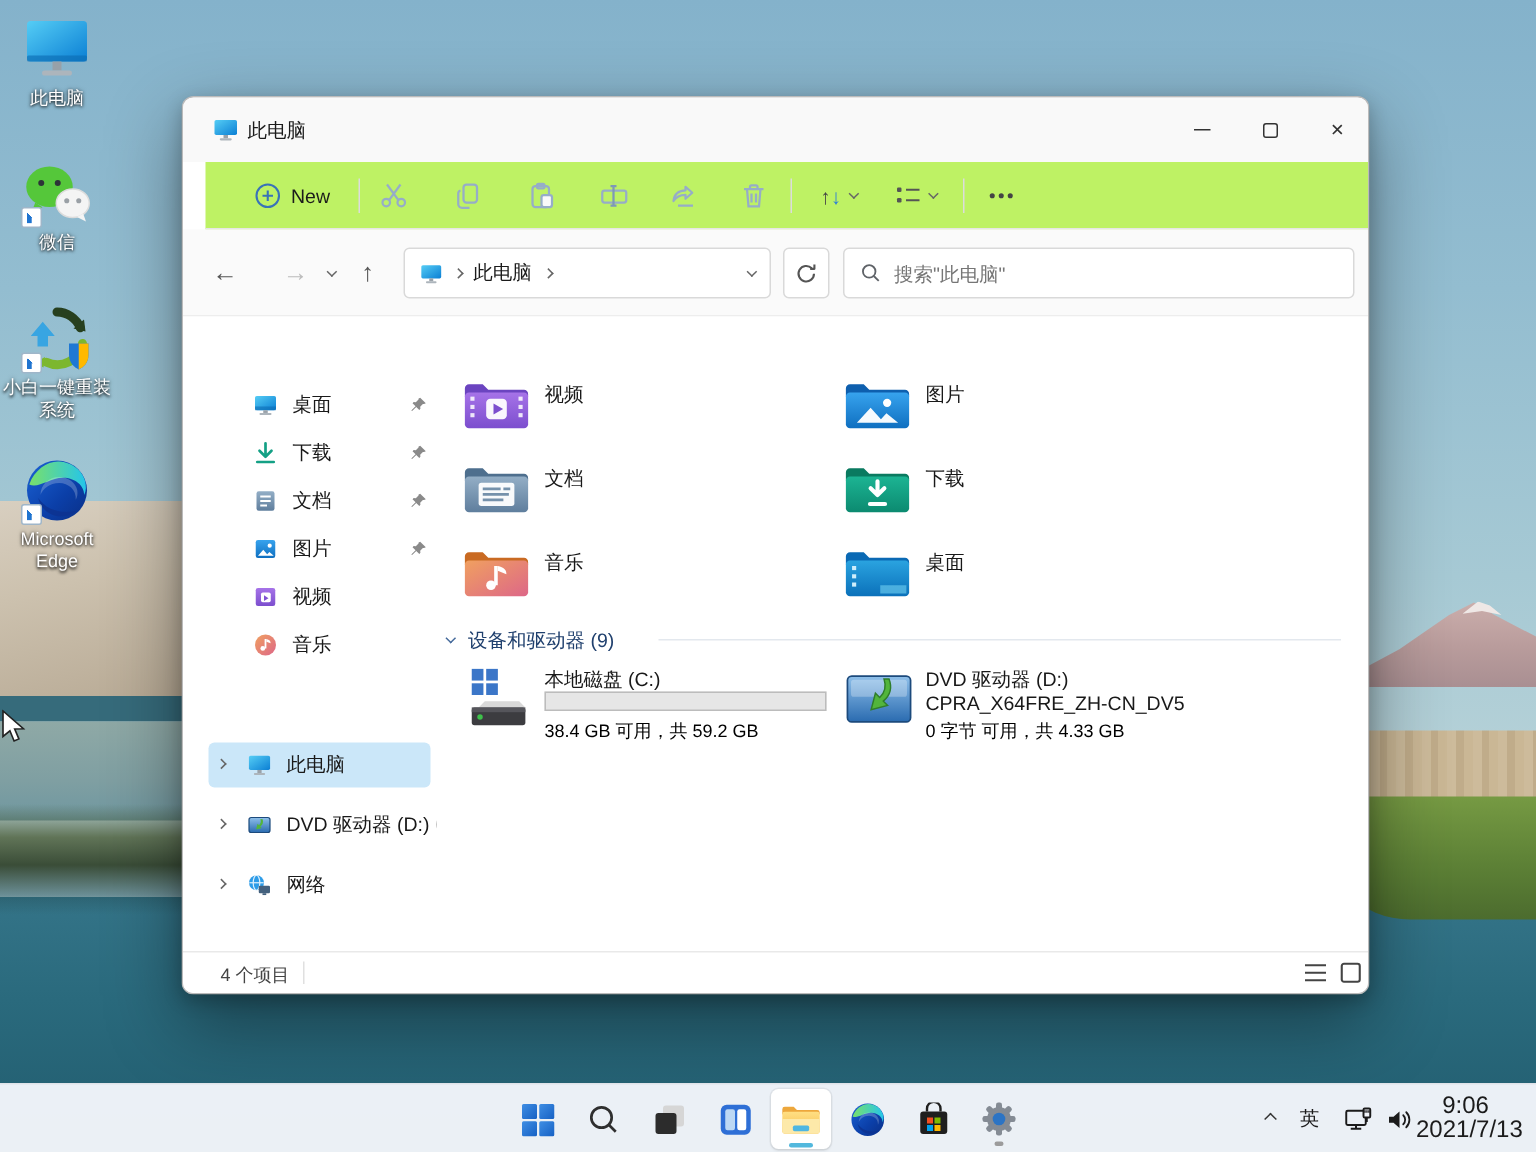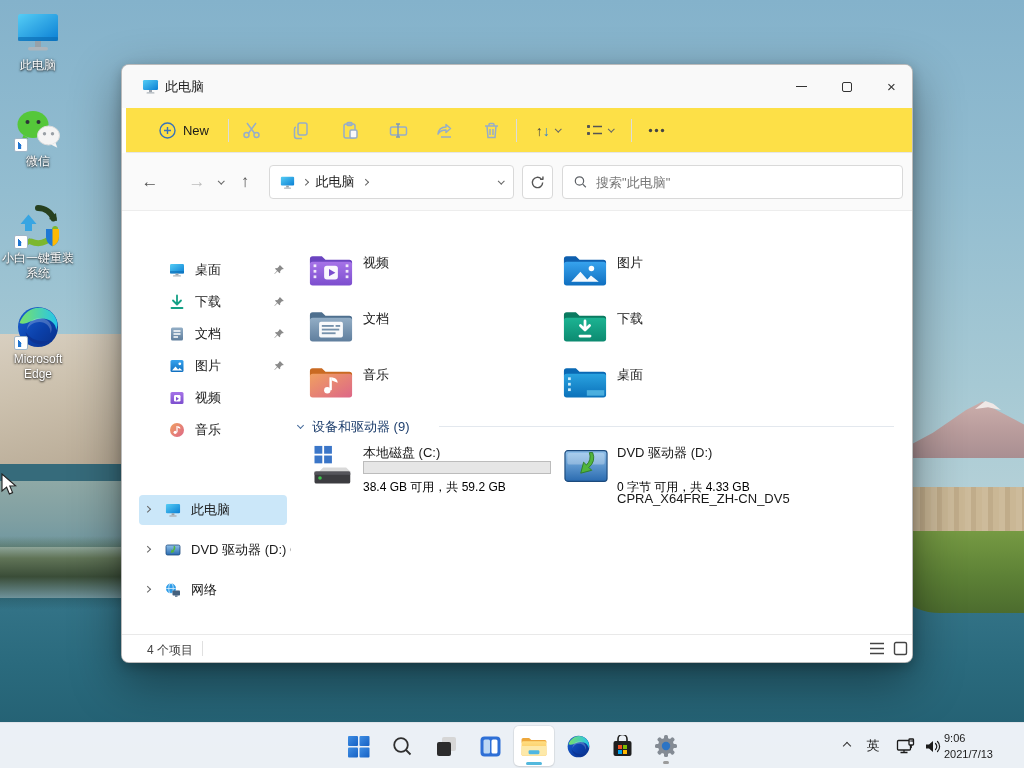--- a/index.html
+++ b/index.html
@@ -35,21 +35,21 @@
   #win { position:absolute; left:121px; top:64px; width:792px; height:599px; background:#fff; border-radius:8px;
     border:1px solid rgba(60,60,60,.35); box-shadow:0 18px 50px rgba(0,0,0,.42),0 4px 12px rgba(0,0,0,.22); overflow:hidden; }
   .titlebar { position:absolute; left:0; top:0; right:0; height:43px; background:#f9f9f9; }
   .tb-icon { position:absolute; left:20px; top:13px; width:17px; height:17px; }
   .tb-title { position:absolute; left:43px; top:0; line-height:43px; font-size:13px; color:#1b1b1b; }
   .cap { position:absolute; top:0; width:45px; height:43px; display:flex; align-items:center; justify-content:center; color:#333; }
   .cap.min { left:657px; } .cap.max { left:702px; } .cap.close { left:747px; font-size:15px; }
   .min-g { width:11px; height:1px; background:#333; }
   .max-g { width:10px; height:10px; border:1.2px solid #333; border-radius:2px; }
 
-  .toolbar { position:absolute; left:4px; top:43px; right:0; height:45px; background:#fde047; border-bottom:1px solid #e6e6e6;text-decoration:underline; }
+  .toolbar { position:absolute; left:15px; top:43px; right:0; height:45px; background:#bef264; border-bottom:1px solid #e6e6e6;text-decoration:underline; }
   .tbtn { position:absolute; top:7px; height:31px; display:flex; align-items:center; justify-content:center; border-radius:4px; }
   .tsep { position:absolute; top:11px; width:1px; height:23px; background:#dcdcdc; }
   .new-btn { left:26px; width:64px; gap:7px; font-size:13px; color:#1b1b1b; }
   .tico { width:36px; }
   .chev { display:inline-block; width:6px; height:6px; border-right:1.4px solid #555; border-bottom:1.4px solid #555; }
   .chev.down { transform:rotate(45deg) translate(-1px,-1px); }
   .chev.right { transform:rotate(-45deg); }
   .chev.up { transform:rotate(-135deg); }
   .chev.sm { width:4.5px; height:4.5px; border-color:#666; }
 
@@ -72,38 +72,38 @@
 
   .content { position:absolute; left:169px; top:146px; right:0; bottom:28px; background:#fff; overflow:hidden; }
   .sechdr { position:absolute; left:0; height:18px; font-size:13px; color:#20406e; }
   .sechdr .schev { position:absolute; left:7px; top:6px; width:5px; height:5px; border-right:1.3px solid #456a9b; border-bottom:1.3px solid #456a9b; transform:rotate(45deg); }
   .sechdr .stxt { position:absolute; left:21px; top:1px; }
   .secline { position:absolute; height:1px; background:#e3e8ee; }
   .tile { position:absolute; width:250px; height:48px; }
   .tile .fic { position:absolute; left:0; top:0; width:44px; height:40px; }
   .tile .fname { position:absolute; left:54px; top:5px; font-size:13px; color:#191919; }
   .drv .dname { position:absolute; left:54px; top:0px; font-size:13px; color:#191919; }
-  .drv .dname2 { position:absolute; left:54px; top:17px; font-size:13px; color:#191919;margin-top:30px; }
+  .drv .dname2 { position:absolute; left:54px; top:17px; font-size:13px; color:#191919; }
   .bar { position:absolute; left:54px; top:17px; width:188px; height:13px; background:#e6e6e6; border:1px solid #bcbcbc; }
   .bar .fill { height:100%; background:#26a0da; }
   .ddetail { position:absolute; left:54px; font-size:12px; color:#000000; }
 
   .statusbar { position:absolute; left:0; right:0; bottom:0; height:28px; background:#fff; border-top:1px solid #e9e9e9; font-size:12px; color:#444; }
   .st-count { position:absolute; left:25px; top:7px; }
   .st-sep { position:absolute; left:80px; top:6px; width:1px; height:15px; background:#e0e0e0; }
   .st-view { position:absolute; top:6px; width:17px; height:16px; }
 
   
   #taskbar { position:absolute; left:0; right:0; bottom:0; height:46px; background:rgba(242,245,250,.97); border-top:1px solid rgba(0,0,0,.05); }
   .tkbtn { position:absolute; top:3px; width:40px; height:40px; border-radius:5px; display:flex; align-items:center; justify-content:center; }
   .tkbtn.active { background:#fff; box-shadow:0 0 0 1px rgba(0,0,0,.05),0 1px 2px rgba(0,0,0,.08); }
   .tkbtn.active:after { content:""; position:absolute; bottom:1px; left:50%; transform:translateX(-50%); width:16px; height:3px; border-radius:2px; background:#52b8dd; }
   .tkbtn.running:after { content:""; position:absolute; bottom:2px; left:50%; transform:translateX(-50%); width:6px; height:3px; border-radius:2px; background:#9b9b9b; }
   .tray-item { position:absolute; top:3px; height:40px; display:flex; align-items:center; justify-content:center; font-size:13px; color:#1b1b1b; }
-  .clock { position:absolute; left:944px; top:7px; width:66px; text-align:left; font-size:11px; line-height:16px; color:#1b1b1b; }
+  .clock { position:absolute; left:944px; top:7px; width:66px; text-align:center; font-size:16px; line-height:16px; color:#1b1b1b; }
 
   #cursor { position:absolute; left:1px; top:473px; z-index:50; }
 </style>
 </head>
 <body>
 
 <svg width="0" height="0" style="position:absolute" aria-hidden="true">
   <defs>
     <linearGradient id="gMon" x1="0" y1="0" x2="1" y2="1">
         <stop offset="0" stop-color="#55cdf5"></stop>

